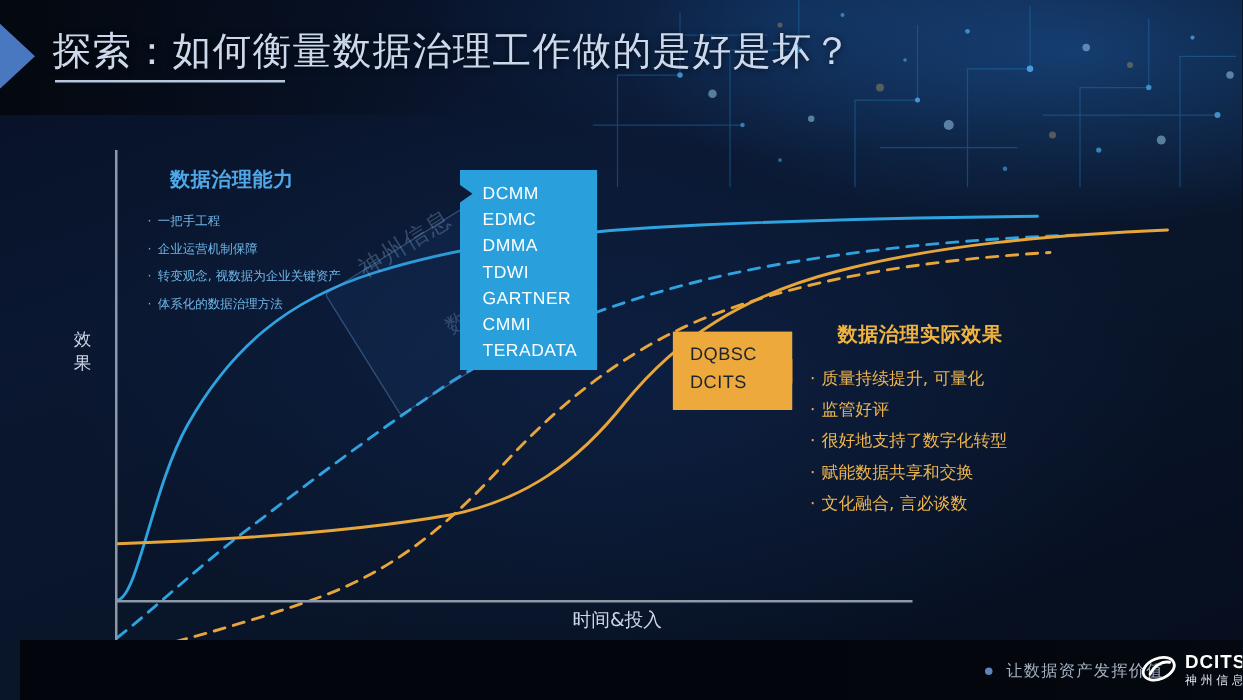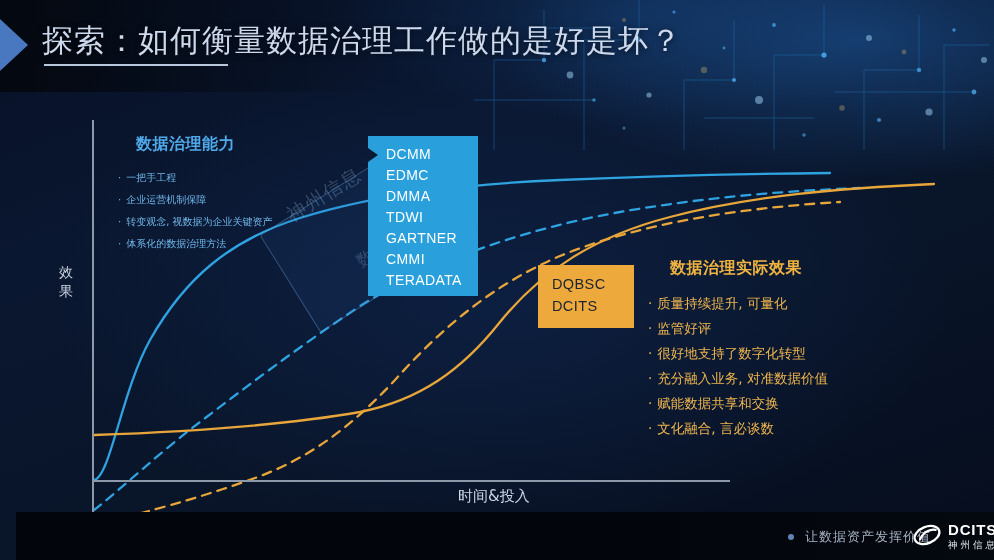--- a/index.html
+++ b/index.html
@@ -245,21 +245,20 @@
     <span class="ol" style="top:11px">DQBSC</span>
     <span class="ol" style="top:33px">DCITS</span>
   </div>
 
   <div class="panel-right">
     <div class="ph">数据治理实际效果</div>
     <ul>
       <li><span class="b">·</span><span>质量持续提升, 可量化</span></li>
       <li><span class="b">·</span><span>监管好评</span></li>
       <li><span class="b">·</span><span>很好地支持了数字化转型</span></li>
-      <li><span class="b">·</span><span>充分融入业务, 对准数据价值</span></li>
       <li><span class="b">·</span><span>赋能数据共享和交换</span></li>
       <li><span class="b">·</span><span>文化融合, 言必谈数</span></li>
     </ul>
   </div>
 
   <div class="footer">
     <div class="f-dot"></div>
     <div class="f-txt">让数据资产发挥价值</div>
     <div class="f-logo">
       <svg class="mark" viewBox="0 0 34 30">

